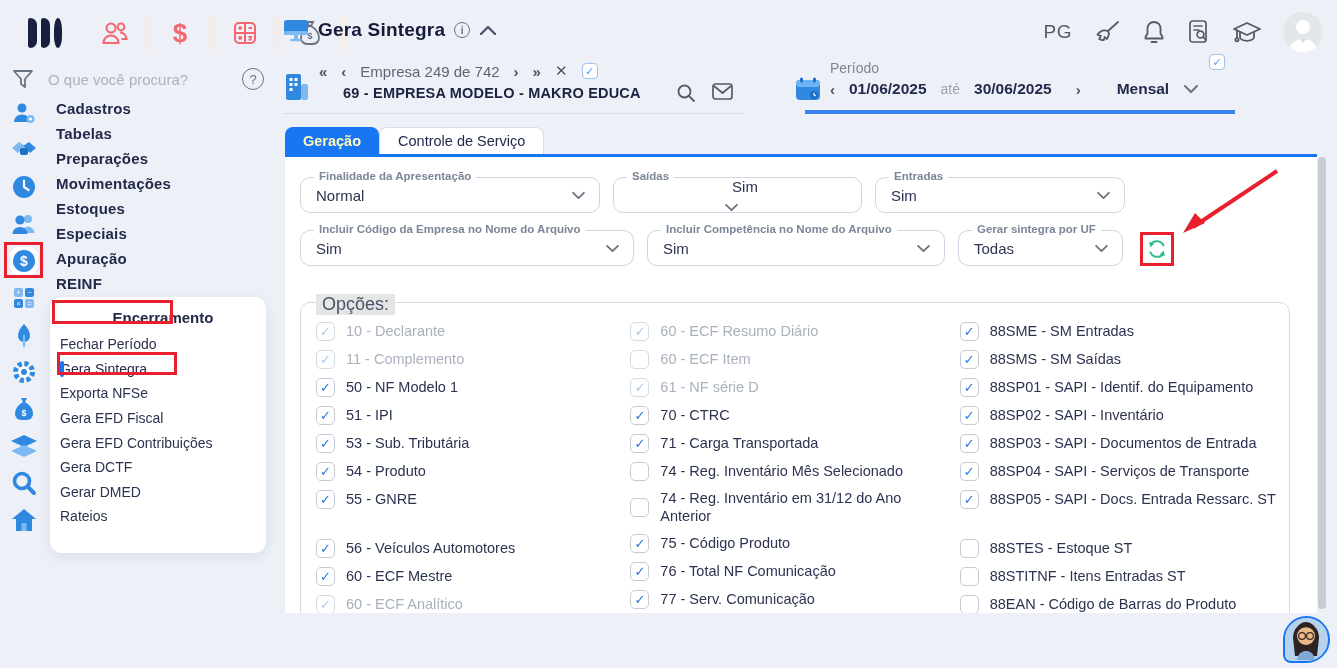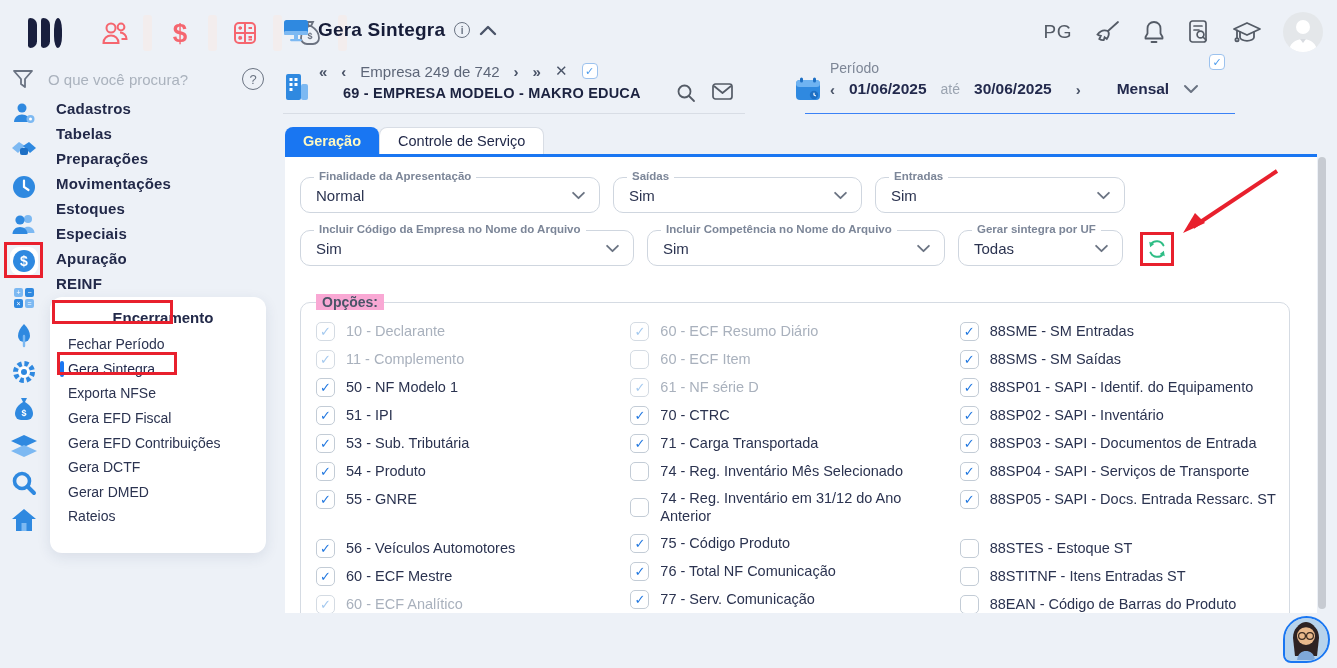--- a/index.html
+++ b/index.html
@@ -31,37 +31,37 @@
   .help-circ { width:22px; height:22px; border:1.6px solid #6a7382; border-radius:50%; color:#6a7382; font-size:13px; display:flex; align-items:center; justify-content:center; margin-right:8px; }
 
   .company-block { position:absolute; left:283px; top:60px; width:462px; height:54px; border-bottom:1px solid #d8dde5; }
   .company-nav { position:absolute; left:36px; top:2px; display:flex; align-items:center; gap:14px; font-size:15px; color:#5d6678; }
   .nav-arrow { color:#4a5468; font-size:15px; font-weight:bold; cursor:pointer; }
   .nav-x { color:#4a5468; font-size:15px; font-weight:bold; }
   .mini-check { width:16px; height:16px; border:1.5px solid #9cc2ee; border-radius:4px; background:#fff; color:#4b9bed; font-size:11px; font-weight:bold; display:flex; align-items:center; justify-content:center; }
   .company-name { position:absolute; left:36px; top:25px; font-size:14.5px; font-weight:bold; color:#1c2340; letter-spacing:.2px;margin-left:24px; }
   .company-icons { position:absolute; right:12px; top:23px; display:flex; gap:16px; }
 
-  .period-block { position:absolute; left:805px; top:58px; width:430px; height:56px; border-bottom:1px solid #3b82f6; }
+  .period-block { position:absolute; left:805px; top:58px; width:430px; height:56px; border-bottom:4px solid #3b82f6; }
   .period-label { position:absolute; left:25px; top:2px; font-size:14px; color:#7d8696; }
   .period-row { position:absolute; left:25px; top:22px; display:flex; align-items:center; gap:14px; }
   .period-date { font-size:15.5px; font-weight:bold; color:#232a4d; }
   .period-until { font-size:14px; color:#9aa3b0; }
   .period-mode { font-size:15.5px; font-weight:bold; color:#232a4d; margin-left:22px; }
   .period-check { position:absolute; right:10px; top:-4px; }
 
   
   .rail { position:absolute; left:0; top:94px; width:48px; display:flex; flex-direction:column; align-items:center; }
   .rail-ic { height:37px; display:flex; align-items:center; justify-content:center; width:40px; }
   .rail-ic.boxed { position:relative; }
   .menu { position:absolute; left:56px; top:96px; width:215px; }
   .menu-item { font-size:15px; font-weight:bold; color:#222949; height:25px; display:flex; align-items:center; cursor:pointer; letter-spacing:.2px; }
   .submenu-card { position:absolute; left:50px; top:297px; width:216px; height:256px; background:#fff; border-radius:12px; box-shadow:0 4px 14px rgba(40,60,100,.10); padding:8px 0 0 0; }
   .submenu-head { font-size:15px; font-weight:bold; color:#222949; padding:4px 0 6px 10px;text-align:center; }
-  .submenu-item { font-size:14px; color:#2b3350; height:24.6px; display:flex; align-items:center; padding-left:18px; cursor:pointer; position:relative; }
+  .submenu-item { font-size:14px; color:#2b3350; height:24.6px; display:flex; align-items:center; padding-left:10px; cursor:pointer; position:relative; }
   .submenu-item.active { color:#232a4d; }
   .submenu-item.active::before { content:""; position:absolute; left:10px; top:4px; bottom:4px; width:3.5px; background:#1976f2; border-radius:2px; }
 
   
   .hl-box { position:absolute; border:3px solid #e8202d; pointer-events:none; }
 
   
   .panel { position:absolute; left:285px; top:127px; width:1032px; height:486px; }
   .tabs { position:absolute; left:0; top:0; display:flex; height:27px; }
   .tab { font-size:14.5px; padding:0 18px; display:flex; align-items:center; border-radius:8px 8px 0 0; cursor:pointer; }
@@ -70,27 +70,27 @@
   .panel-body { position:absolute; left:0; top:27px; width:1032px; height:459px; background:#fff; border-top:3px solid #1976f2; overflow:hidden; }
   .scrollbar { position:absolute; right:-9px; top:30px; width:8px; height:452px; background:#c7cbd2; border-radius:4px; }
 
   .filter-row { position:absolute; display:flex; gap:13px; }
   .filter-row.r1 { left:15px; top:20px; }
   .filter-row.r2 { left:15px; top:73px; }
   .fbox { position:relative; height:36px; border:1px solid #cfd6df; border-radius:10px; background:#fff; display:flex; align-items:center; cursor:pointer; }
   .fbox .flabel { position:absolute; top:-8px; left:13px; background:#fff; padding:0 5px; font-size:11.5px; font-weight:bold; color:#7c8698; white-space:nowrap; }
   .fbox .fvalue { font-size:15px; color:#2b3350; padding-left:15px; flex:1; }
   .fbox .chev { margin-right:13px; }
-  .r1 .fbox:nth-child(1){ width:300px; } .r1 .fbox:nth-child(2){ width:249px; } .r1 .fbox:nth-child(3){ width:250px; }
+  .r1 .fbox:nth-child(1){ width:300px; } .r1 .fbox:nth-child(2){ width:249px;flex-direction:column; } .r1 .fbox:nth-child(3){ width:250px; }
   .r2 .fbox:nth-child(1){ width:334px; } .r2 .fbox:nth-child(2){ width:298px; } .r2 .fbox:nth-child(3){ width:165px; }
   .refresh-btn { position:absolute; left:855px; top:75px; width:34px; height:34px; border:3px solid #e8202d; background:#fff; display:flex; align-items:center; justify-content:center; cursor:pointer; }
   .red-arrow { position:absolute; left:880px; top:8px; pointer-events:none; }
 
   .options-fs { position:absolute; left:15px; top:145px; width:990px; height:330px; border:1px solid #d5dbe3; border-radius:10px; }
-  .options-legend { position:absolute; top:-9px; left:15px; background:#f9a8d4; padding:0 6px; font-size:14px; font-weight:bold; color:#4a5468; }
+  .options-legend { position:absolute; top:-9px; left:15px; background:#e5e5e5; padding:0 6px; font-size:18px; font-weight:normal; color:#4a5468; }
   .opt-cols { position:absolute; left:0; top:14px; display:flex; width:100%; }
   .opt-col { display:flex; flex-direction:column; }
   .opt-col.c1 { width:330px; padding-left:15px; }
   .opt-col.c2 { width:330px; }
   .opt-col.c3 { width:330px; }
   .opt-item { display:flex; align-items:center; gap:11px; height:28px; font-size:14.5px; color:#2b3350; cursor:pointer; }
   .opt-item.two-line { height:44px; align-items:center; }
   .opt-item.two-line .opt-label { line-height:1.25; }
   .opt-item.gap-before { margin-top:21px; }
   .cb { width:19px; height:19px; min-width:19px; border:1.5px solid #c3ccd6; border-radius:5px; background:#fff; display:flex; align-items:center; justify-content:center; font-size:13px; font-weight:bold; color:transparent; }

